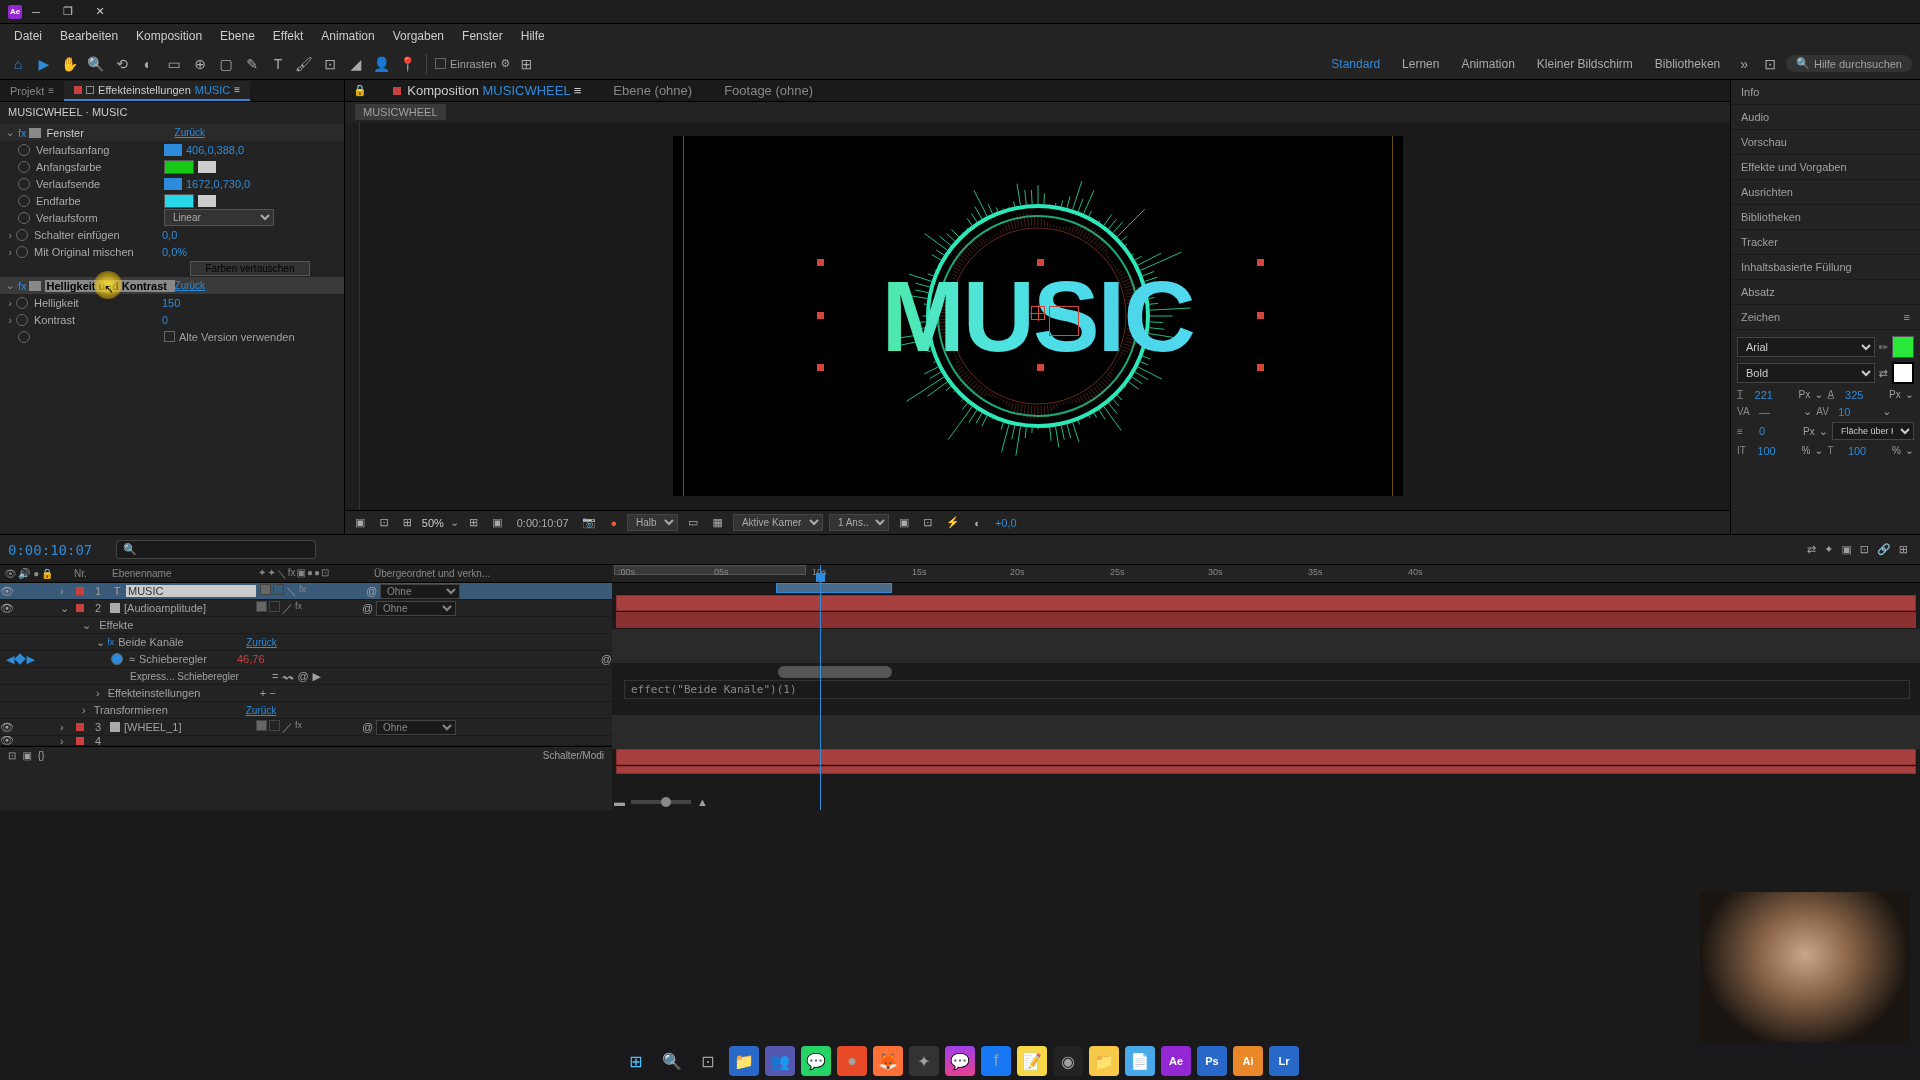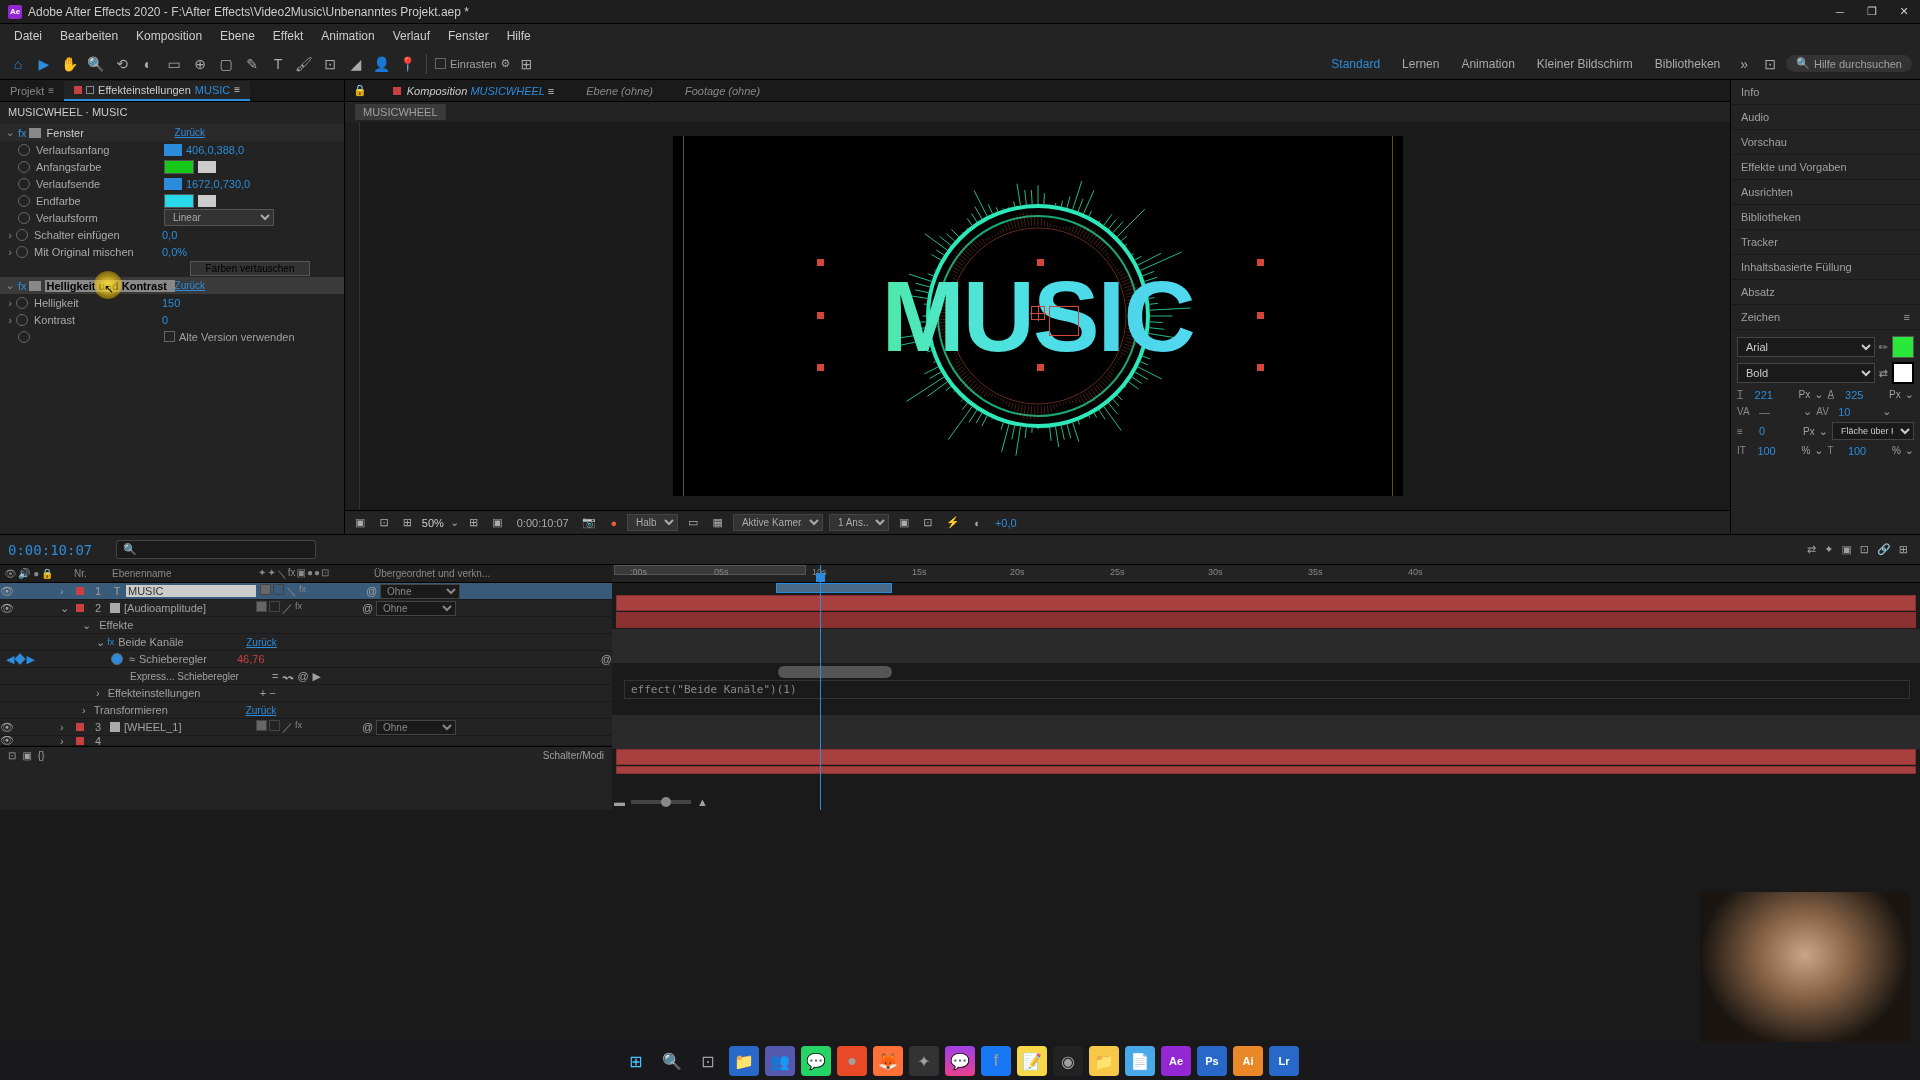--- a/index.html
+++ b/index.html
@@ -51,21 +51,21 @@
 .fx-btn { background: #333; border: 1px solid #555; padding: 1px 6px; font-size: 10px; }
 .fx-select { background: #333; border: 1px solid #555; color: #aaa; padding: 1px 4px; width: 110px; font-size: 10px; }
 .fx-checkbox { width: 11px; height: 11px; border: 1px solid #666; margin-right: 4px; }
 
 .cursor-highlight { position: absolute; width: 28px; height: 28px; background: radial-gradient(circle, rgba(255,230,50,0.9) 0%, rgba(255,200,0,0.5) 60%, transparent 100%); border-radius: 50%; pointer-events: none; left: 94px; top: 271px; z-index: 100; }
 .cursor-arrow { position: absolute; left: 104px; top: 282px; z-index: 101; font-size: 12px; color: #000; pointer-events: none; }
 
 
 .center-panel { flex: 1; background: #232323; display: flex; flex-direction: column; }
 .viewer-tabs { height: 22px; display: flex; align-items: center; background: #1a1a1a; gap: 20px; padding: 0 8px; border-bottom: 1px solid #000; }
-.viewer-tab { font-size: 11px; color: #888; padding: 2px 6px; font-style: italic; }
+.viewer-tab { font-size: 13px; color: #888; padding: 2px 6px; }
 .viewer-tab.active { color: #ccc; }
 .viewer-tab .link { color: #2c8cdb; }
 .comp-path { padding: 4px 10px; background: #232323; font-size: 11px; }
 .comp-path-item { background: #3a3a3a; padding: 2px 8px; border-radius: 2px; }
 
 .viewer { flex: 1; background: #1a1a1a; position: relative; display: flex; align-items: center; justify-content: center; overflow: hidden; }
 .canvas { width: 730px; height: 360px; background: #000; position: relative; }
 .guide-v { position: absolute; top: 0; bottom: 0; width: 1px; background: #d4a020; opacity: 0.5; }
 
 .music-text { position: absolute; top: 50%; left: 50%; transform: translate(-50%, -50%); font-size: 100px; font-weight: 900; font-family: Arial Black, sans-serif; letter-spacing: -2px; background: linear-gradient(to right, #4de8a8 0%, #50e5d0 25%, #4de0e8 50%, #4dd5e8 75%, #50d8f0 100%); -webkit-background-clip: text; background-clip: text; color: transparent; }
@@ -131,36 +131,35 @@
 .taskbar { position: absolute; bottom: 0; left: 0; right: 0; height: 38px; background: rgba(25,25,28,0.95); display: flex; align-items: center; justify-content: center; gap: 6px; }
 .tb-icon { width: 30px; height: 30px; border-radius: 4px; display: flex; align-items: center; justify-content: center; font-size: 16px; cursor: pointer; }
 
 svg.visualizer { position: absolute; top: 50%; left: 50%; transform: translate(-50%, -50%); }
 </style>
 </head>
 <body>
 
 <div class="titlebar">
   <div class="app-icon">Ae</div>
-  <div class="title">Adobe After Effects 2020 - F:\After Effects\Video2Music\Unbenanntes Projekt.aep *</div>
   <div class="win-controls">
     <div class="win-btn">─</div>
     <div class="win-btn">❐</div>
     <div class="win-btn">✕</div>
   </div>
 </div>
 
 <div class="menubar">
   <div class="menu-item">Datei</div>
   <div class="menu-item">Bearbeiten</div>
   <div class="menu-item">Komposition</div>
   <div class="menu-item">Ebene</div>
   <div class="menu-item">Effekt</div>
   <div class="menu-item">Animation</div>
-  <div class="menu-item">Verlauf</div>
+  <div class="menu-item">Vorgaben</div>
   <div class="menu-item">Fenster</div>
   <div class="menu-item">Hilfe</div>
 </div>
 
 <div class="toolbar">
   <div class="tool-icon tool-active">⌂</div>
   <div class="tool-icon tool-active">▶</div>
   <div class="tool-icon">✋</div>
   <div class="tool-icon">🔍</div>
   <div class="tool-icon">⟲</div>
@@ -894,21 +893,21 @@
           <span>▣</span>
           <span>{}</span>
         </span>
         <span>Schalter/Modi</span>
       </div>
     </div>
 
     <div class="tl-right">
       <div class="tl-ruler">
         <div class="tl-workarea" style="left:2px;width:192px"></div>
-        <div class="tl-tick" style="left:18px">:00s</div>
+        <div class="tl-tick" style="left:6px">:00s</div>
         <div class="tl-tick" style="left:102px">05s</div>
         <div class="tl-tick" style="left:200px">10s</div>
         <div class="tl-tick" style="left:300px">15s</div>
         <div class="tl-tick" style="left:398px">20s</div>
         <div class="tl-tick" style="left:498px">25s</div>
         <div class="tl-tick" style="left:596px">30s</div>
         <div class="tl-tick" style="left:696px">35s</div>
         <div class="tl-tick" style="left:796px">40s</div>
       </div>
 

